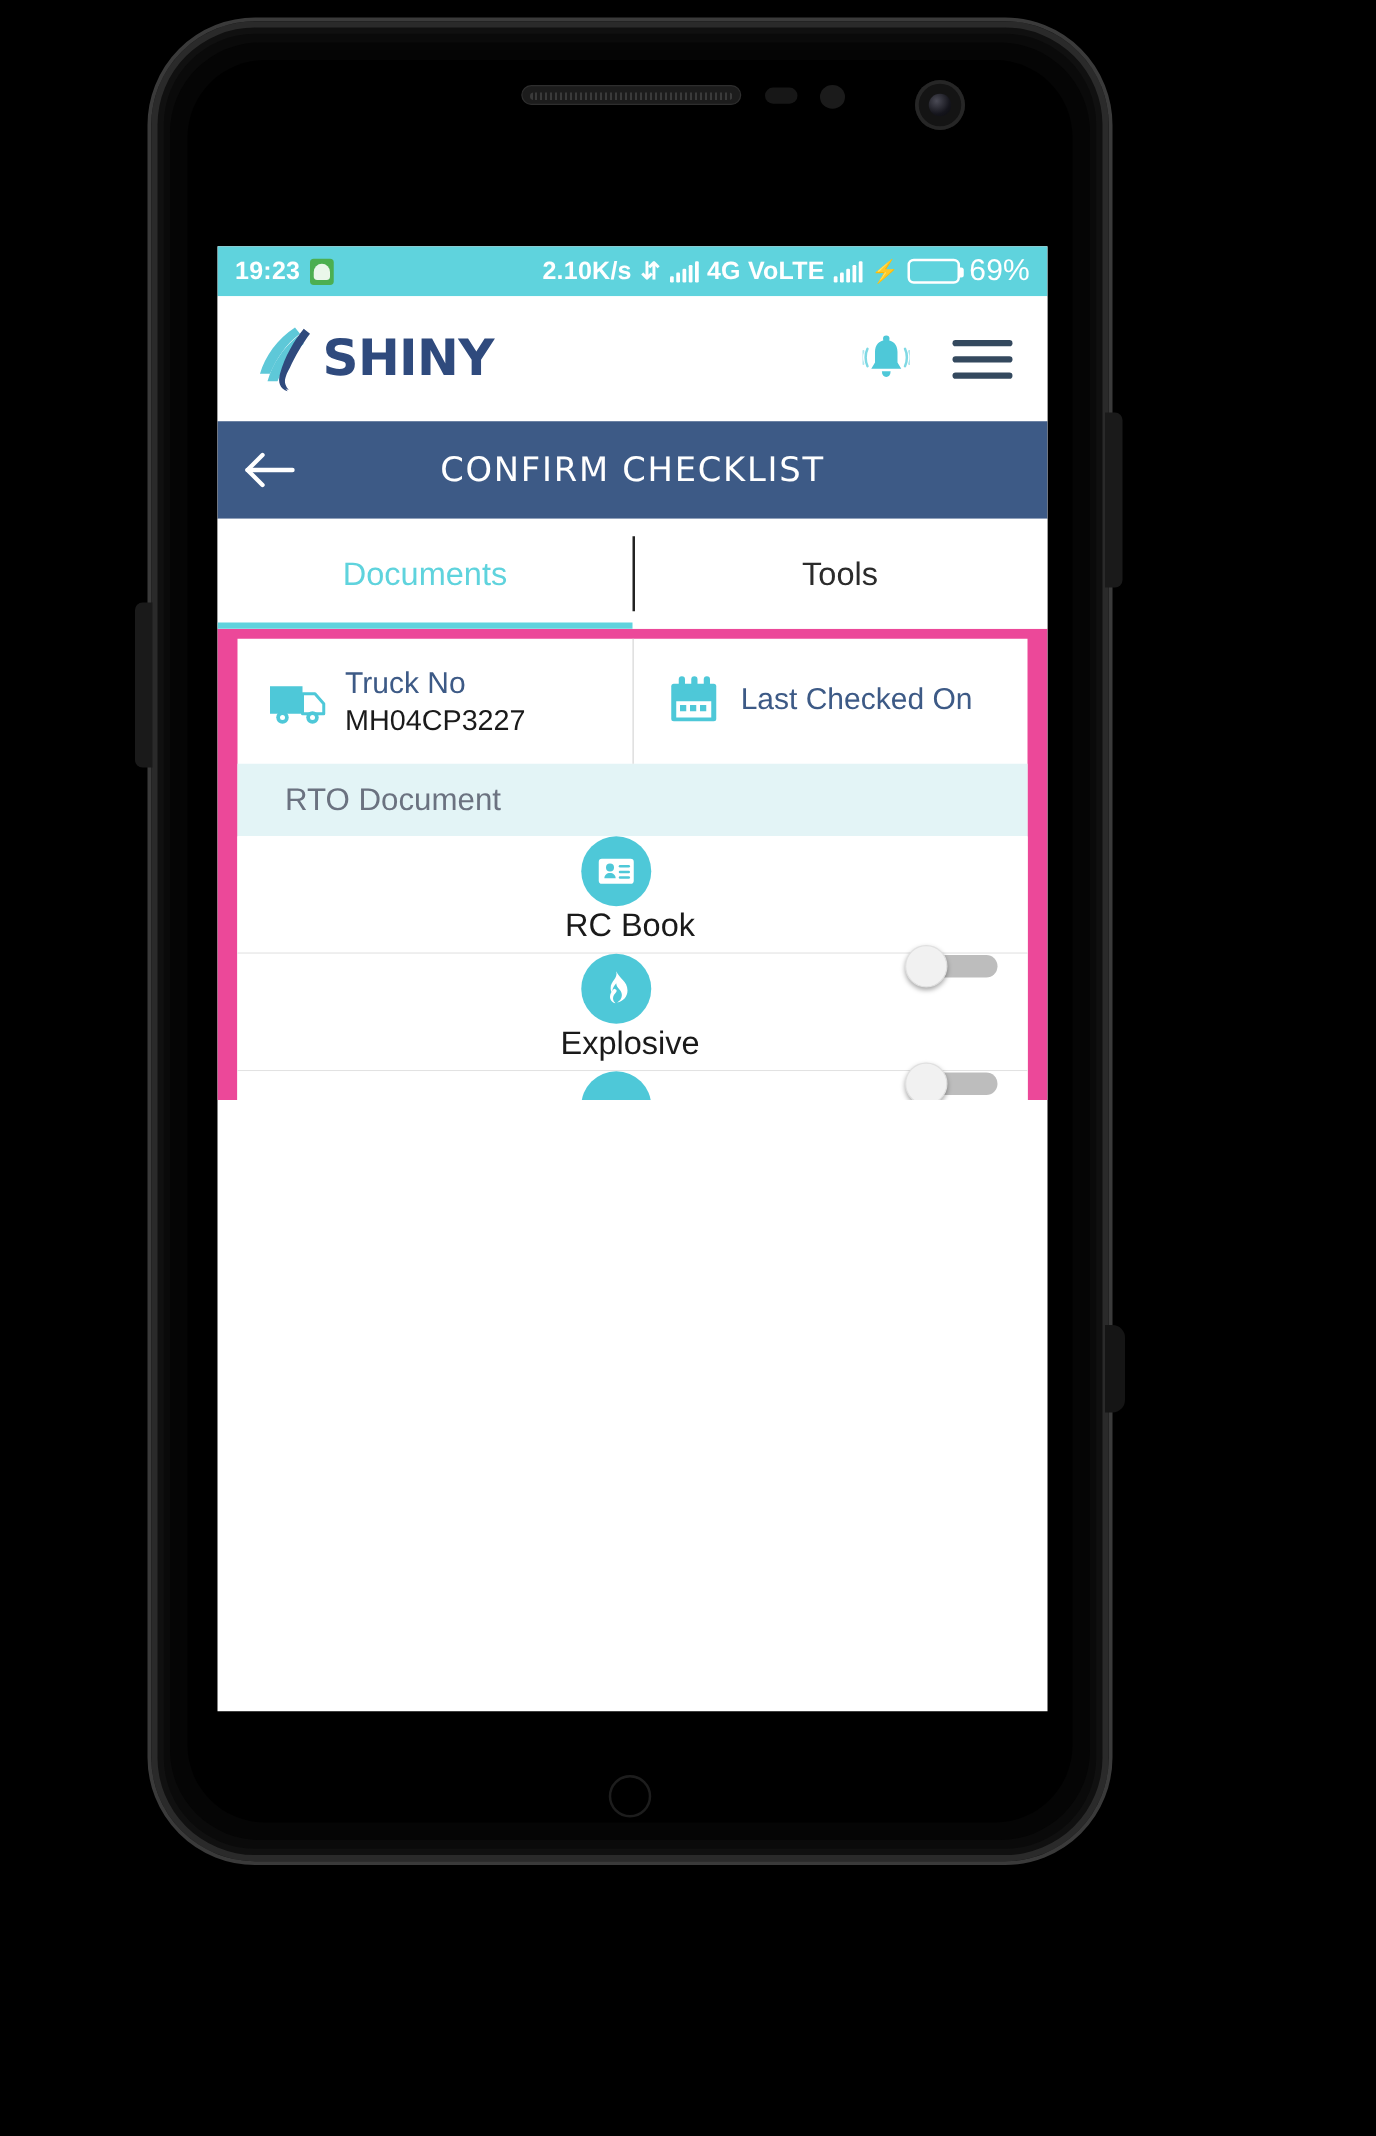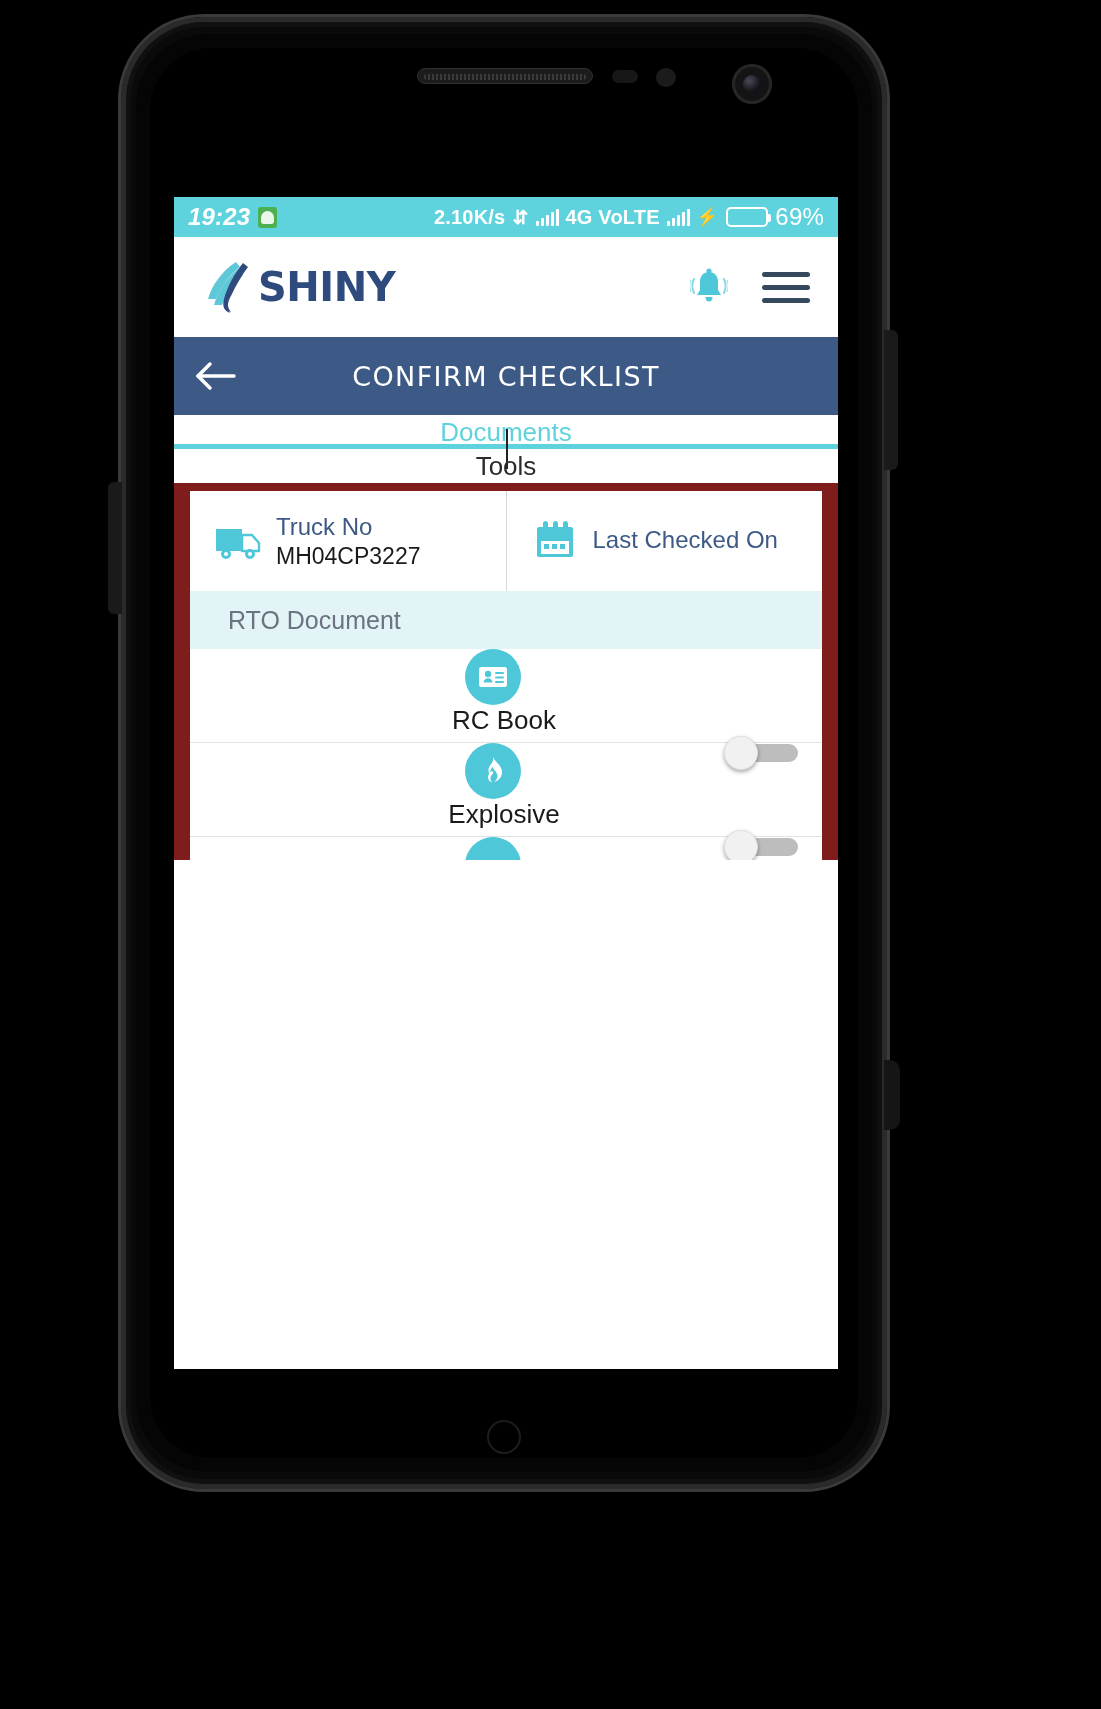--- a/index.html
+++ b/index.html
@@ -82,21 +82,21 @@
   
   .statusbar {
     height: 40px; background: #5fd3dd;
     display: flex; align-items: center;
     padding: 0 14px;
     color: #ffffff;
     font-size: 20px; font-weight: bold;
     letter-spacing: 0.2px;
   }
   .sb-left { display:flex; align-items:center; gap:8px; }
-  .sb-time { font-size: 24px; font-weight: bold; font-style: italic; }
+  .sb-time { font-size: 20px; font-weight: bold; }
   .android-chip {
     width: 19px; height: 21px; background:#4caf50; border-radius:3px;
     position: relative; display:inline-block;
   }
   .android-chip:after{
     content:""; position:absolute; left:3px; top:4px; width:13px; height:13px;
     border-radius: 7px 7px 3px 3px; background:#eaf7ea;
   }
   .sb-right { margin-left:auto; display:flex; align-items:center; gap:7px; }
   .sb-speed { font-size:20px; font-weight:bold;margin-left:28px; }
@@ -144,33 +144,33 @@
     position:absolute; left:18px; top:50%; transform:translateY(-50%);
     width:44px; height:34px;
   }
   .title-text {
     width:100%; text-align:center; color:#ffffff;
     font-size:27px; letter-spacing:1.4px;
     font-family:"DejaVu Sans", sans-serif;
   }
 
   
-  .tabs { height: 68px; background:#ffffff; display:flex; position:relative;flex-direction:column; }
+  .tabs { height: 88px; background:#ffffff; display:flex; position:relative; }
   .tab {
     flex:1; display:flex; align-items:center; justify-content:center;
     font-size:26px; color:#2b2b2b; position:relative;
   }
   .tab.active { color:#5fd3dd; }
   .tab.active:after{
     content:""; position:absolute; left:0; right:0; bottom:0; height:5px; background:#5fd3dd;
   }
   .tab-div { position:absolute; left:50%; top:14px; bottom:14px; width:2px; background:#222; }
 
   
-  .content { background:#7f1d1d; height: 377px; padding: 8px 16px 0 16px; overflow:hidden; }
+  .content { background:#ec4899; height: 377px; padding: 8px 16px 0 16px; overflow:hidden; }
   .card { background:#ffffff; }
 
   .truckrow { display:flex; height:100px; }
   .truckcell { flex:1; display:flex; align-items:center; padding-left:24px; gap:14px; }
   .truckcell + .truckcell { border-left:1px solid #d8d8d8; }
   .tc-icon { width:48px; height:44px; flex:0 0 auto; }
   .tc-text { display:flex; flex-direction:column; gap:2px; }
   .tc-label { font-size:24px; color:#3d5a86; }
   .tc-value { font-size:23px; color:#1a1a1a; }
 

